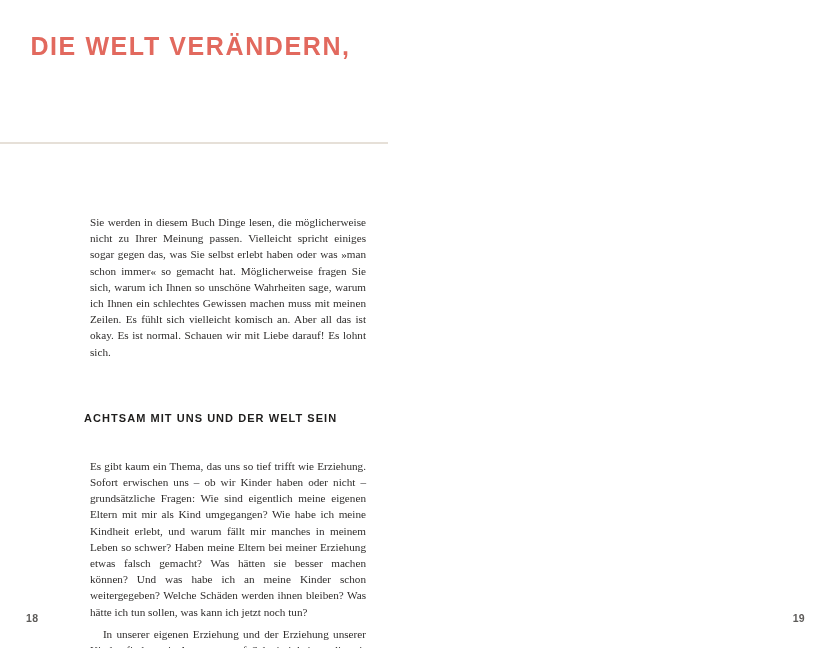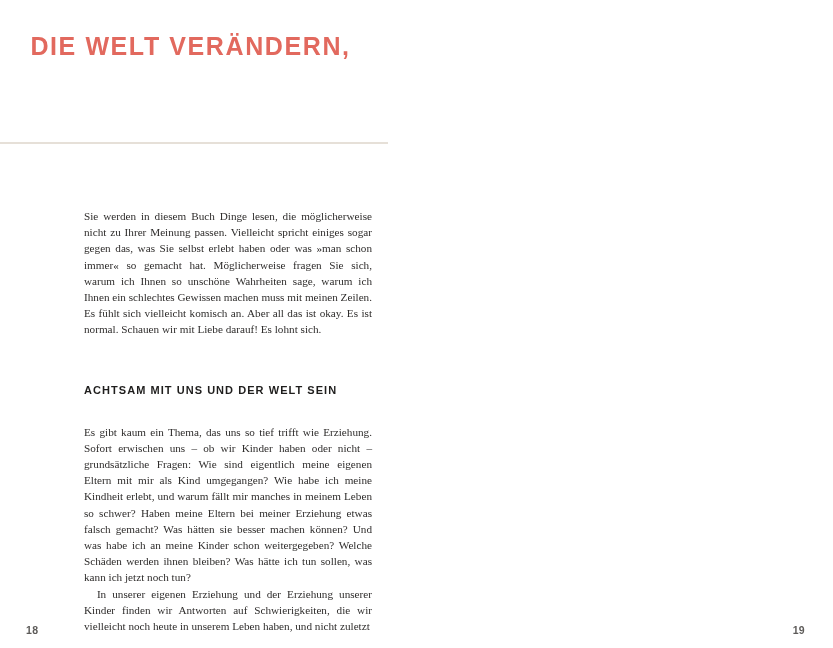--- a/index.html
+++ b/index.html
@@ -65,21 +65,21 @@
     position: absolute;
     font-family: "Liberation Serif", serif;
     font-size: 11.2px;
     line-height: 16.2px;
     color: #2e2c2b;
     text-align: justify;
     text-justify: inter-word;
     hyphens: manual;
   }
   .col p {
-    margin: 0;
+    margin: 6px;
   }
   .col p + p {
     text-indent: 1.15em;
   }
 
   .col-left {
     left: 84px;
     top: 208px;
     width: 288px;
   }
@@ -94,21 +94,21 @@
     text-transform: uppercase;
     text-align: left;
     line-height: 16px;
   }
   .gap-before-heading { height: 44px; }
   .gap-after-heading  { height: 26px; }
 
   
   .folio {
     position: absolute;
-    bottom: 12px;
+    bottom: 24px;
     font-family: "Liberation Sans", sans-serif;
     font-size: 10.5px;
     font-weight: bold;
     color: #5d5b59;
     letter-spacing: 0.3px;
   }
   .folio-left  { left: 26px; }
   .folio-right { right: 28px; }
 </style>
 </head>

